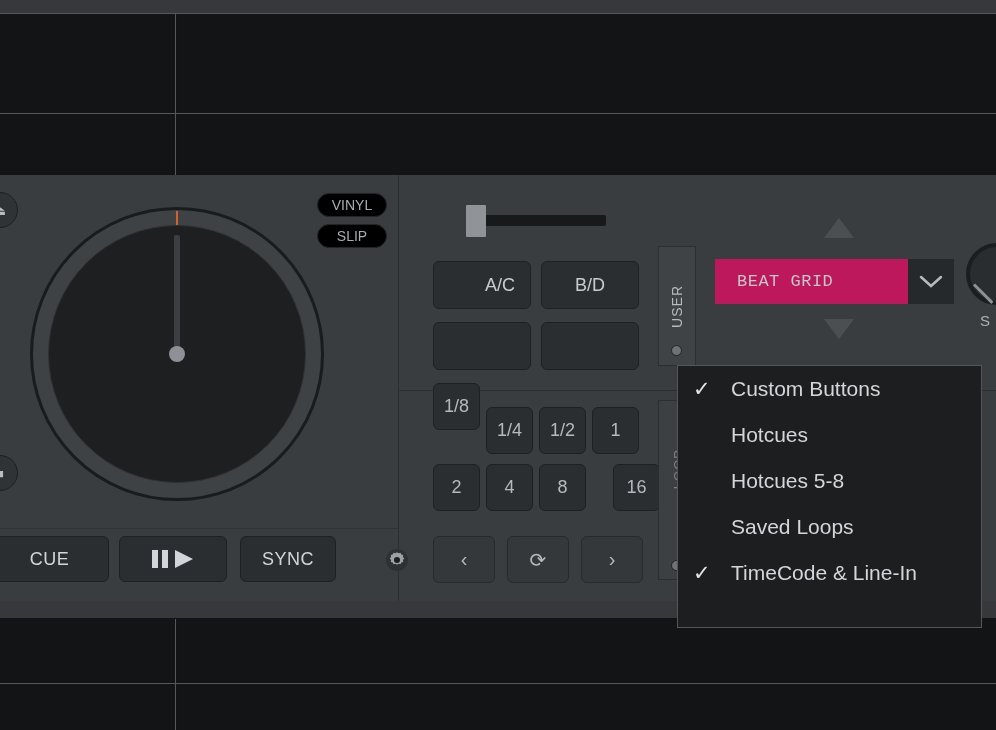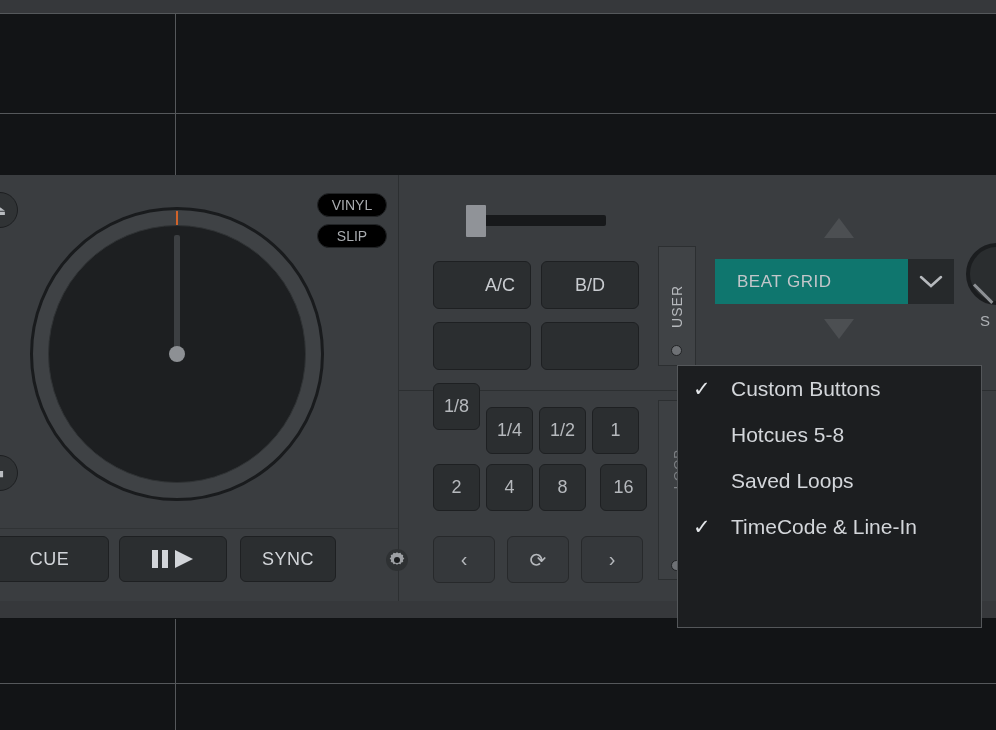--- a/index.html
+++ b/index.html
@@ -96,22 +96,22 @@
   }
   #side-tab2 span {
     position: absolute; left: 12px; top: 48px;
     writing-mode: vertical-rl; transform: rotate(180deg);
     color: #7c7f83; font-size: 13px; letter-spacing: 1px;
   }
 
   
   #bg-select { position: absolute; left: 715px; top: 259px; width: 239px; height: 45px; display: flex; }
   #bg-value {
-    flex: 1; background: #0f766e; color: #c3c6ca; font-size: 17px;
-    display: flex; align-items: center; padding-left: 22px; letter-spacing: .5px;
+    flex: 1; background: #be185d; color: #c3c6ca; font-size: 17px;
+    display: flex; align-items: center; padding-left: 22px; letter-spacing: .5px; font-family: Liberation Mono, monospace;
   }
   #bg-arrow {
     width: 46px; background: #26292b; display: flex; align-items: center; justify-content: center;
   }
   .tri { position: absolute; width: 0; height: 0; }
   #tri-up { left: 824px; top: 218px; border-left: 15px solid transparent; border-right: 15px solid transparent; border-bottom: 20px solid #4c4f52; }
   #tri-dn { left: 824px; top: 319px; border-left: 15px solid transparent; border-right: 15px solid transparent; border-top: 20px solid #4c4f52; }
 
   
   #knob { position: absolute; left: 966px; top: 243px; width: 62px; height: 62px; border-radius: 50%; background: #2a2d2f; border: 4px solid #1b1d1f; }
@@ -204,21 +204,21 @@
   </div>
   <div class="loopbtn" style="left:433px;top:464px;">
     <span>2</span>
   </div>
   <div class="loopbtn" style="left:486px;top:464px;">
     <span>4</span>
   </div>
   <div class="loopbtn" style="left:539px;top:464px;">
     <span>8</span>
   </div>
-  <div class="loopbtn" style="left:600px;top:464px;justify-content:center;">
+  <div class="loopbtn" style="left:613px;top:464px;justify-content:center;">
     <span>16</span>
   </div>
 
   <div class="navbtn" style="left:433px;top:536px;">
     <span>‹</span>
   </div>
   <div class="navbtn" style="left:507px;top:536px;">
     <span>⟳</span>
   </div>
   <div class="navbtn" style="left:581px;top:536px;">
@@ -277,20 +277,24 @@
   <div class="hair-h" style="top:683px;"></div>
   <div class="hair-v" style="left:175px;top:619px;height:111px;"></div>
 
   <div id="menu">
     <div class="menu-item">
       <span class="menu-check">✓</span>
       <span>Custom Buttons</span>
     </div>
     <div class="menu-item">
       <span class="menu-check"></span>
+      <span>Hotcues</span>
+    </div>
+    <div class="menu-item">
+      <span class="menu-check"></span>
       <span>Hotcues 5-8</span>
     </div>
     <div class="menu-item">
       <span class="menu-check"></span>
       <span>Saved Loops</span>
     </div>
     <div class="menu-item">
       <span class="menu-check">✓</span>
       <span>TimeCode &amp; Line-In</span>
     </div>

